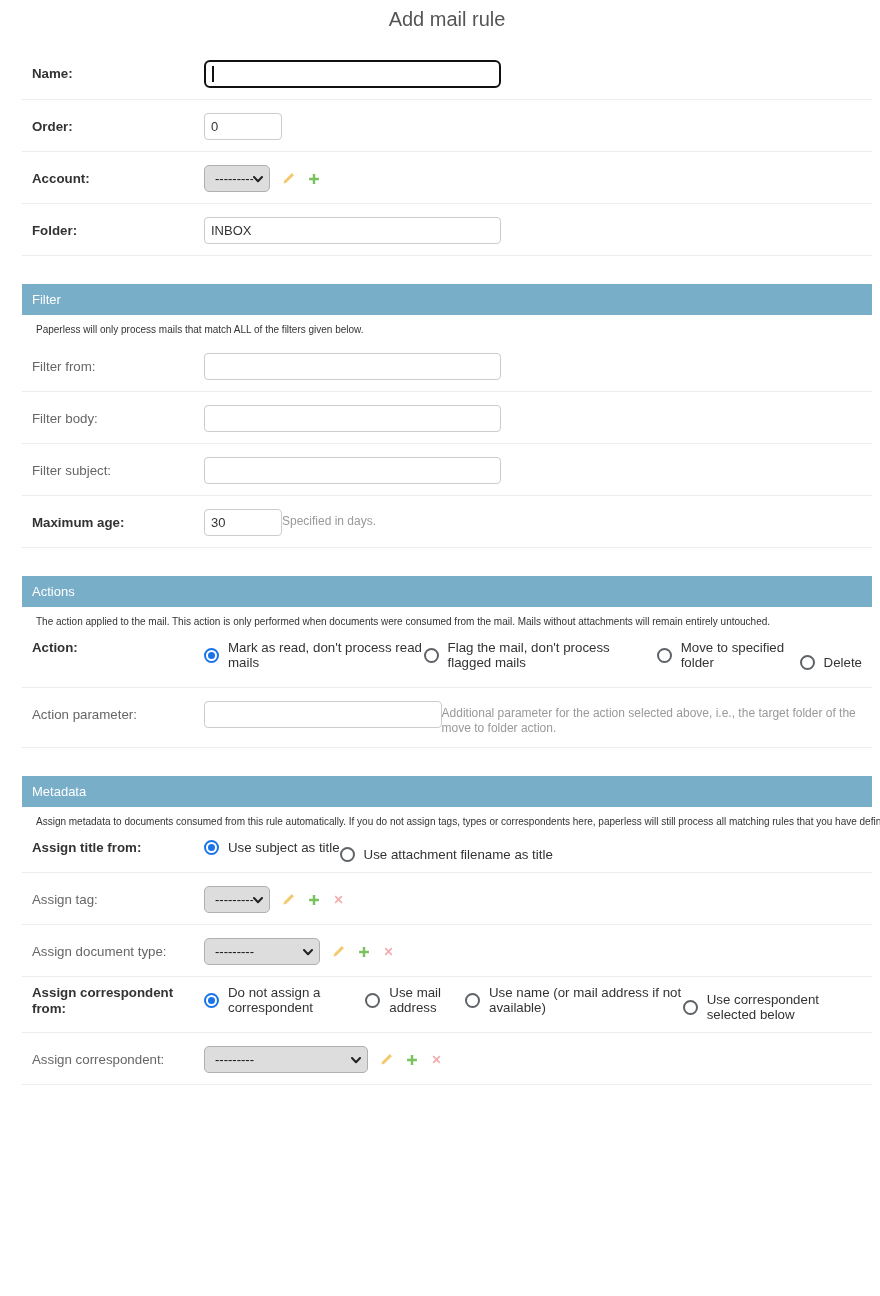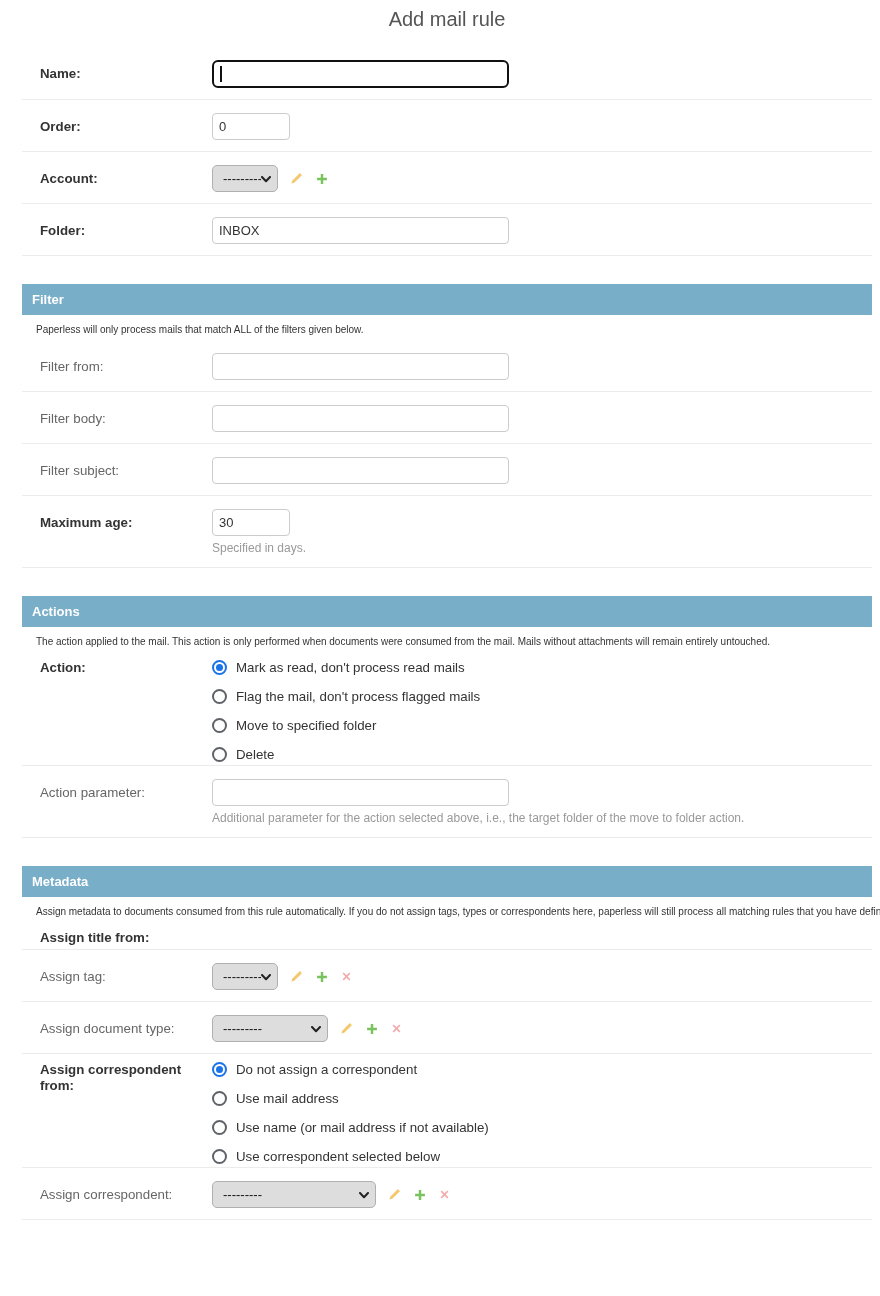--- a/index.html
+++ b/index.html
@@ -13,41 +13,41 @@
   .content { padding: 8px 8px 0 22px; }
   h1.page-title {
     margin: 0 0 16px 0; padding: 0;
     font-size: 20px; font-weight: 400; color: #555; text-align: center;
   }
   form { width: 850px; }
   .module { margin-bottom: 28px; }
   .module h2 {
     margin: 0; padding: 8px 10px;
     background: #79aec8; color: #fff;
-    font-size: 13px; font-weight: 700; line-height: 15px;
+    font-size: 13px; font-weight: 400; line-height: 15px;
   }
   .section-help {
     margin: 0; padding: 7px 14px 2px;
     font-size: 10px; color: #333; line-height: 16px;
   }
   .section-help.nowrap { white-space: nowrap; }
   .form-row {
     display: flex; align-items: flex-start;
     padding: 13px 10px 11px;
     border-bottom: 1px solid #ececec;
   }
   .form-row.radio-row { padding: 8px 10px 3px; }
   .field-label {
     flex: 0 0 172px; width: 172px;
-    padding-top: 6px; color: #666; line-height: 16px; margin-left: 8px;
+    padding-top: 6px; color: #666; line-height: 16px;
   }
   .field-label.required { color: #333; font-weight: bold; }
   .radio-row .field-label { padding-top: 0; }
   .field-control { display: flex; align-items: center; }
-  .field-col { display: flex; flex-direction: column; }
+  .field-col { display: flex; flex-direction: row; }
 
   input[type="text"] {
     height: 27px; width: 297px;
     border: 1px solid #ccc; border-radius: 4px;
     padding: 0 6px; font-size: 13px; color: #333;
     font-family: inherit; outline: none; background: #fff;
   }
   input.small { width: 78px; }
   .input-wrap { position: relative; display: inline-block; }
   .input-wrap.focused input {
@@ -214,20 +214,30 @@
         </div>
       </div>
     </div>
 
     <div class="module">
       <h2>Metadata</h2>
       <p class="section-help nowrap">Assign metadata to documents consumed from this rule automatically. If you do not assign tags, types or correspondents here, paperless will still process all matching rules that you have defined.</p>
 
       <div class="form-row radio-row">
         <div class="field-label required">Assign title from:</div>
+        <div class="field-col">
+          <div class="radio-option">
+            <span class="radio checked"></span>
+            <span class="radio-label">Use subject as title</span>
+          </div>
+          <div class="radio-option">
+            <span class="radio"></span>
+            <span class="radio-label">Use attachment filename as title</span>
+          </div>
+        </div>
       </div>
 
       <div class="form-row">
         <div class="field-label">Assign tag:</div>
         <div class="field-control">
           <span class="select-box select-sm">
             <select><option>---------</option></select>
             <svg class="chev" width="10" height="7" viewBox="0 0 10 7">
                 <polyline points="1,1 5,5.2 9,1" fill="none" stroke="#222" stroke-width="2" stroke-linecap="round" stroke-linejoin="round"></polyline>
               </svg>

